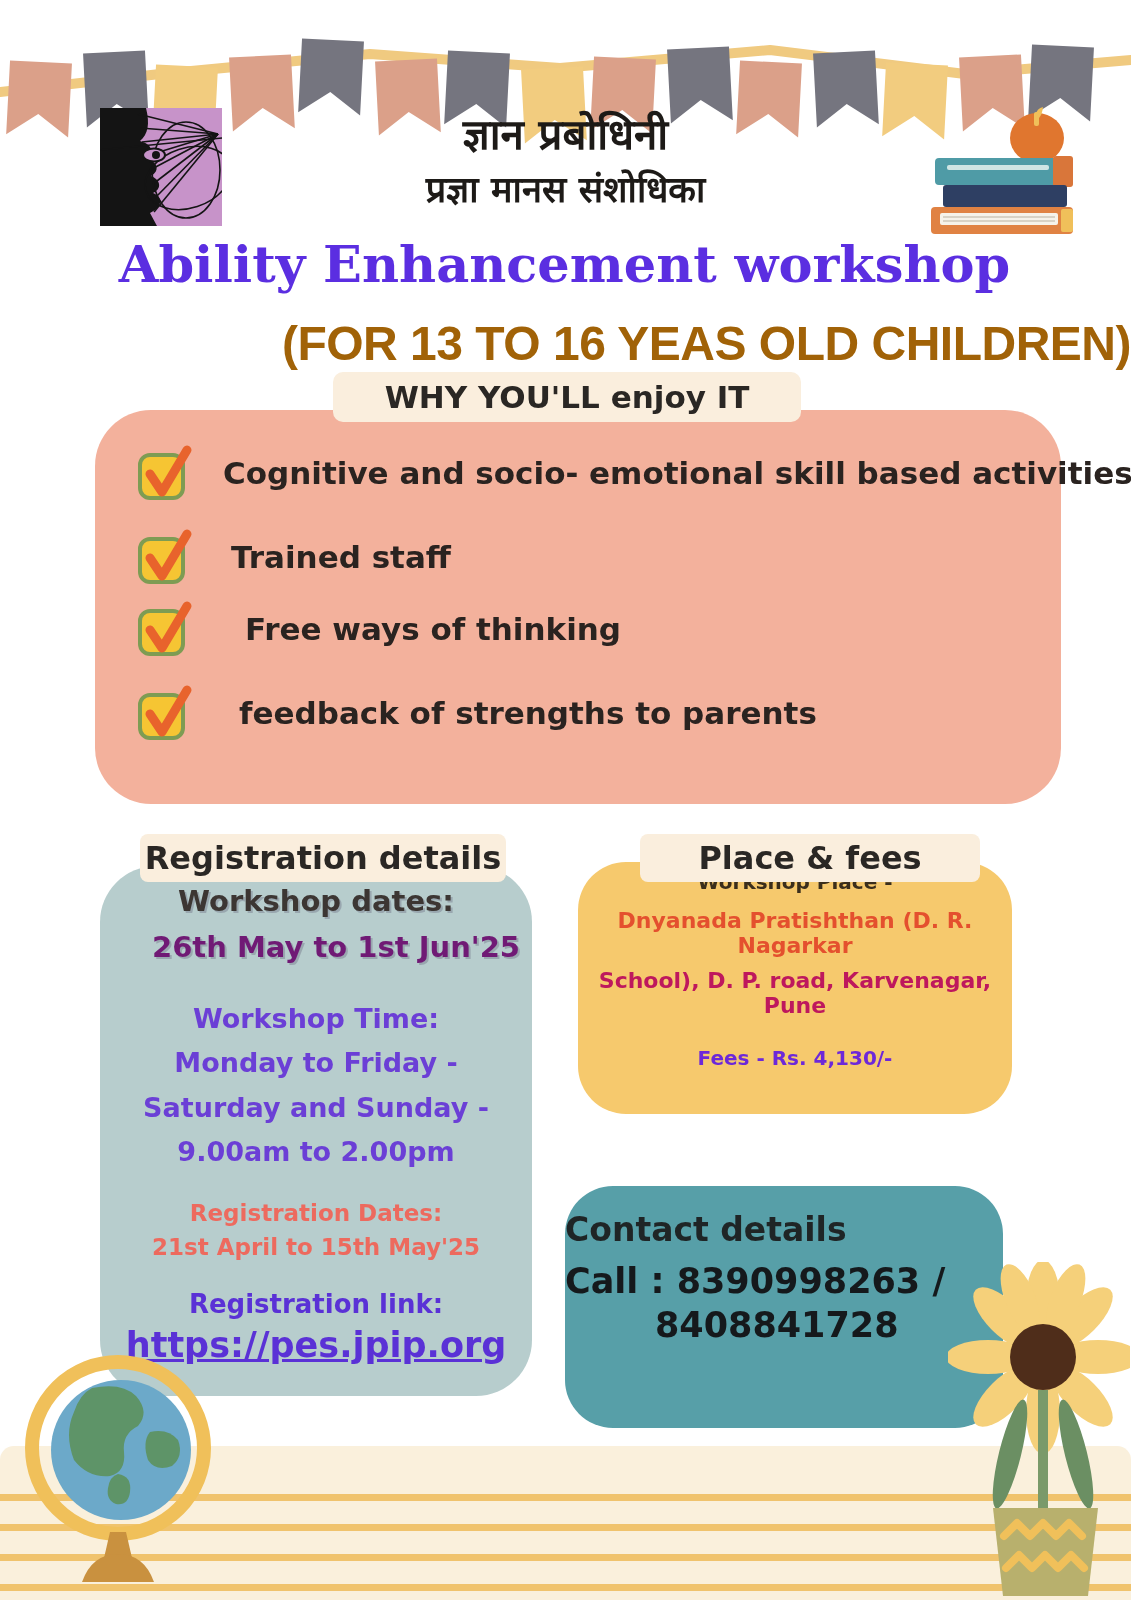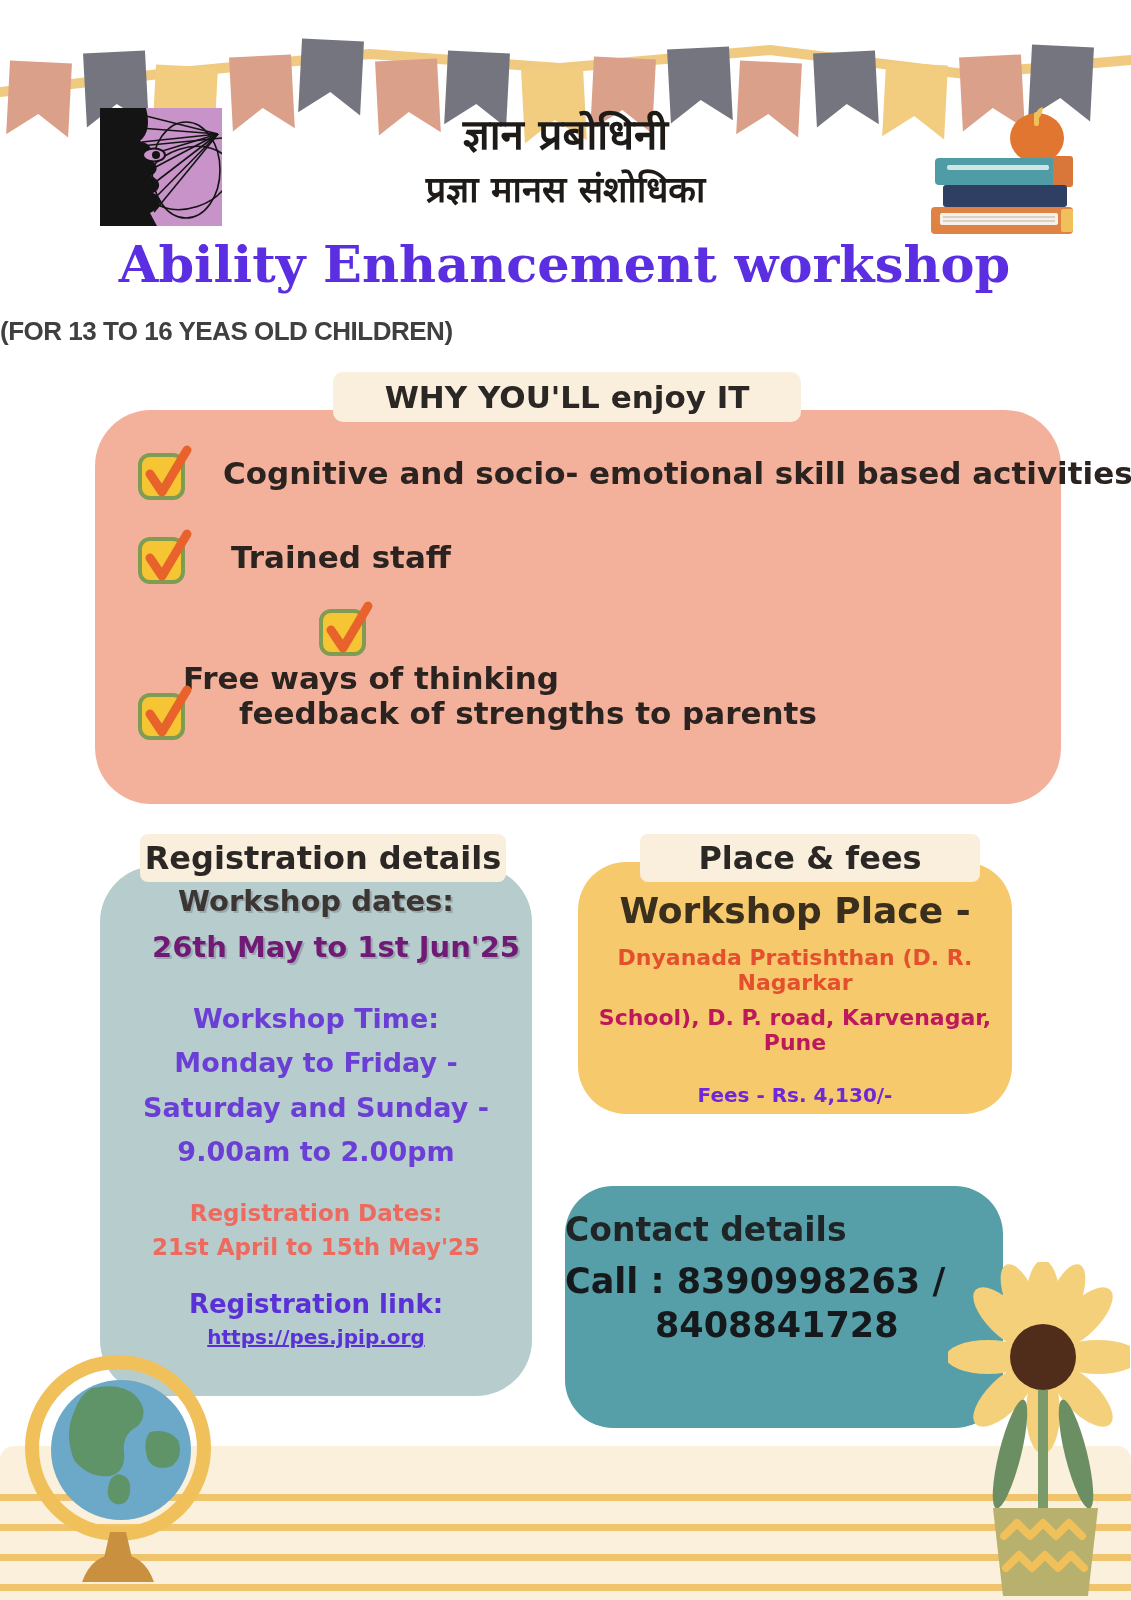--- a/index.html
+++ b/index.html
@@ -13,61 +13,61 @@
   
   .logo{position:absolute;left:100px;top:108px;width:122px;height:118px;}
   .org-name{position:absolute;left:0;right:0;top:104px;text-align:center;
     font-size:42px;font-weight:bold;color:#1d1a17;}
   .org-subtitle{position:absolute;left:0;right:0;top:164px;text-align:center;
     font-size:36px;font-weight:bold;color:#1d1a17;}
   .books{position:absolute;left:925px;top:106px;width:168px;height:128px;}
   .page-title{position:absolute;left:0;right:2px;top:234px;text-align:center;
     font-family:"DejaVu Serif", serif;font-weight:bold;font-size:51px;
     color:#5b2ee1;letter-spacing:0px;}
-  .page-subtitle{position:absolute;left:0;right:0;top:316px;text-align:left;
-    font-family:"Liberation Sans", sans-serif;font-weight:800;font-size:26px;
-    color:#404040;letter-spacing:-0.5px;}
+  .page-subtitle{position:absolute;left:0;right:0;top:316px;text-align:right;
+    font-family:"Liberation Sans", sans-serif;font-weight:800;font-size:48px;
+    color:#a16207;letter-spacing:-0.5px;}
   
   .why-heading{position:absolute;left:333px;top:372px;width:468px;height:50px;
     background:#faeedd;border-radius:10px;display:flex;align-items:center;justify-content:center;
     font-size:31px;font-weight:600;color:#2a2724;z-index:3;}
   .why-card{position:absolute;left:95px;top:410px;width:966px;height:394px;
     background:#f3b19c;border-radius:56px;z-index:2;}
   .check-row{position:absolute;left:40px;display:flex;align-items:center;}
   .check-row .box{width:62px;height:62px;flex:0 0 62px;}
   .check-row .txt{font-size:31px;color:#2a2320;font-weight:600;margin-left:28px;white-space:nowrap;}
   .row-0{top:32px;}  .row-0 .txt{margin-left:26px;}
   .row-1{top:116px;} .row-1 .txt{margin-left:34px;}
-  .row-2{top:188px;flex-direction:column;} .row-2 .txt{margin-left:48px;}
+  .row-2{top:188px;} .row-2 .txt{margin-left:48px;}
   .row-3{top:272px;} .row-3 .txt{margin-left:42px;}
   
   .swash{background:#faeedd;border-radius:8px;position:absolute;z-index:3;
     display:flex;align-items:center;justify-content:center;
     font-size:32px;font-weight:600;color:#2a2724;}
   .reg-heading{left:140px;top:834px;width:366px;height:48px;}
   .pf-heading{left:640px;top:834px;width:340px;height:48px;}
   
   .reg-card{position:absolute;left:100px;top:866px;width:432px;height:530px;
     background:#b7cdcd;border-radius:56px;z-index:2;text-align:center;}
   .reg-card div{line-height:1.32;}
   .dates-label{margin-top:16px;font-size:29px;font-weight:bold;color:#3c3633;
     text-shadow:2px 2px 0 rgba(96,96,120,0.35);}
   .dates-value{margin-top:8px;font-size:29px;font-weight:bold;color:#701a75;
     text-shadow:2px 2px 0 rgba(96,96,120,0.35);padding-left:40px;}
   .time-label{margin-top:34px;font-size:27px;font-weight:bold;color:#6b3fd6;}
   .time-line{margin-top:9px;font-size:27px;font-weight:bold;color:#6b3fd6;}
   .regdates-label{margin-top:28px;font-size:23px;font-weight:600;color:#ed6a5e;}
   .regdates-value{margin-top:4px;font-size:23px;font-weight:600;color:#ed6a5e;}
   .link-label{margin-top:24px;font-size:26px;font-weight:600;color:#5a31d6;}
-  .reg-link{display:block;margin-top:4px;font-size:20px;font-weight:600;color:#5a31d6;
+  .reg-link{display:block;margin-top:4px;font-size:35px;font-weight:600;color:#5a31d6;
     text-decoration:underline;}
   
   .pf-card{position:absolute;left:578px;top:862px;width:434px;height:252px;
     background:#f6c96d;border-radius:48px;z-index:2;text-align:center;}
-  .place-label{margin-top:28px;font-size:36px;font-weight:bold;color:#3a2e1c;}
+  .place-label{margin-top:8px;font-size:20px;font-weight:bold;color:#3a2e1c;}
   .place-line1{margin-top:14px;font-size:22px;font-weight:600;color:#e4502e;}
   .place-line2{margin-top:10px;font-size:22px;font-weight:600;color:#be185d;}
   .fees-value{margin-top:28px;font-size:20px;font-weight:bold;color:#6d28d9;}
   
   .contact-card{position:absolute;left:565px;top:1186px;width:438px;height:242px;
     background:#579fa8;border-radius:48px;z-index:2;text-align:left;}
   .contact-heading{margin-top:24px;font-size:33px;font-weight:bold;color:#1f2526;}
   .phone1{margin-top:12px;font-size:35px;font-weight:bold;color:#15191c;}
   .phone2{margin-top:4px;margin-left:90px;font-size:35px;font-weight:bold;color:#15191c;}
   

